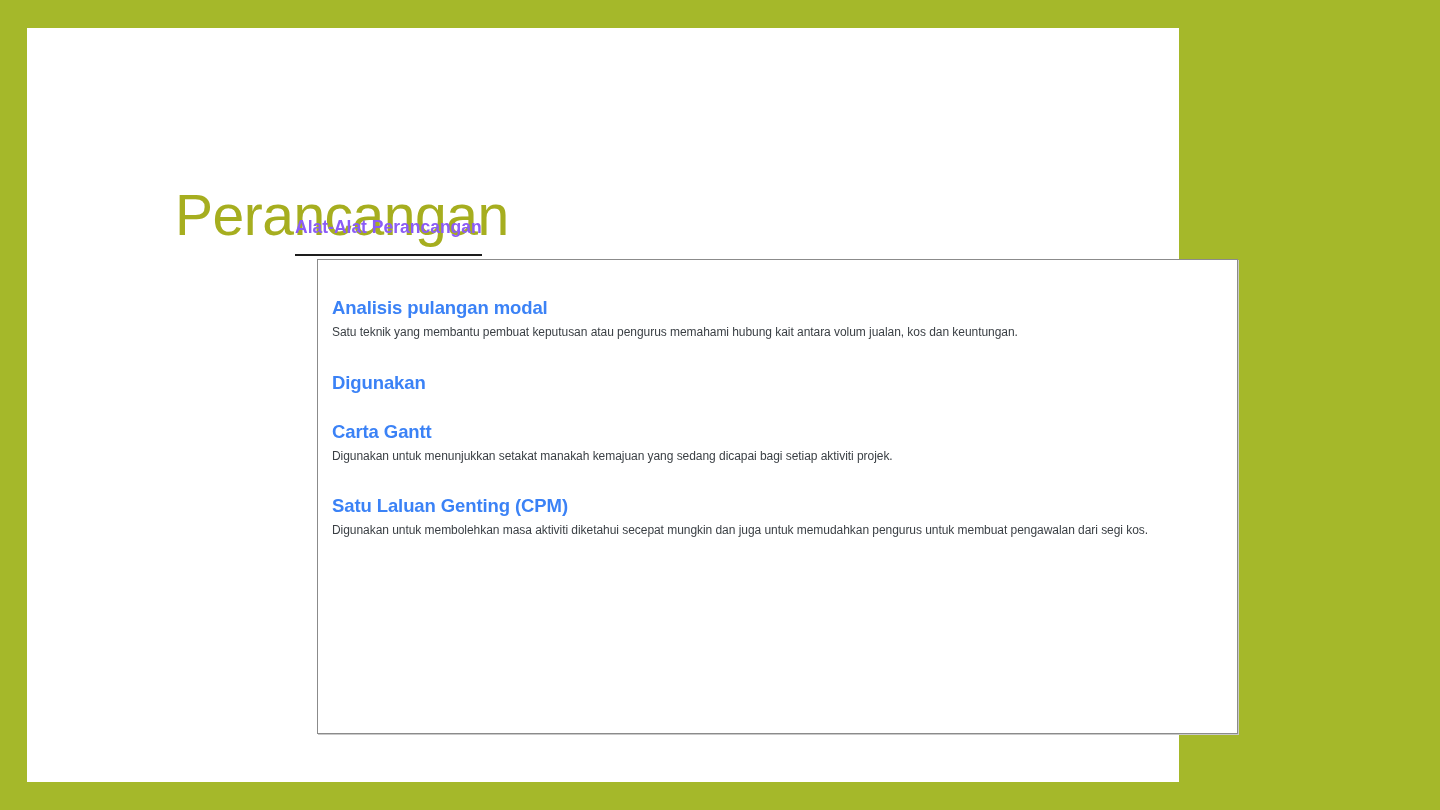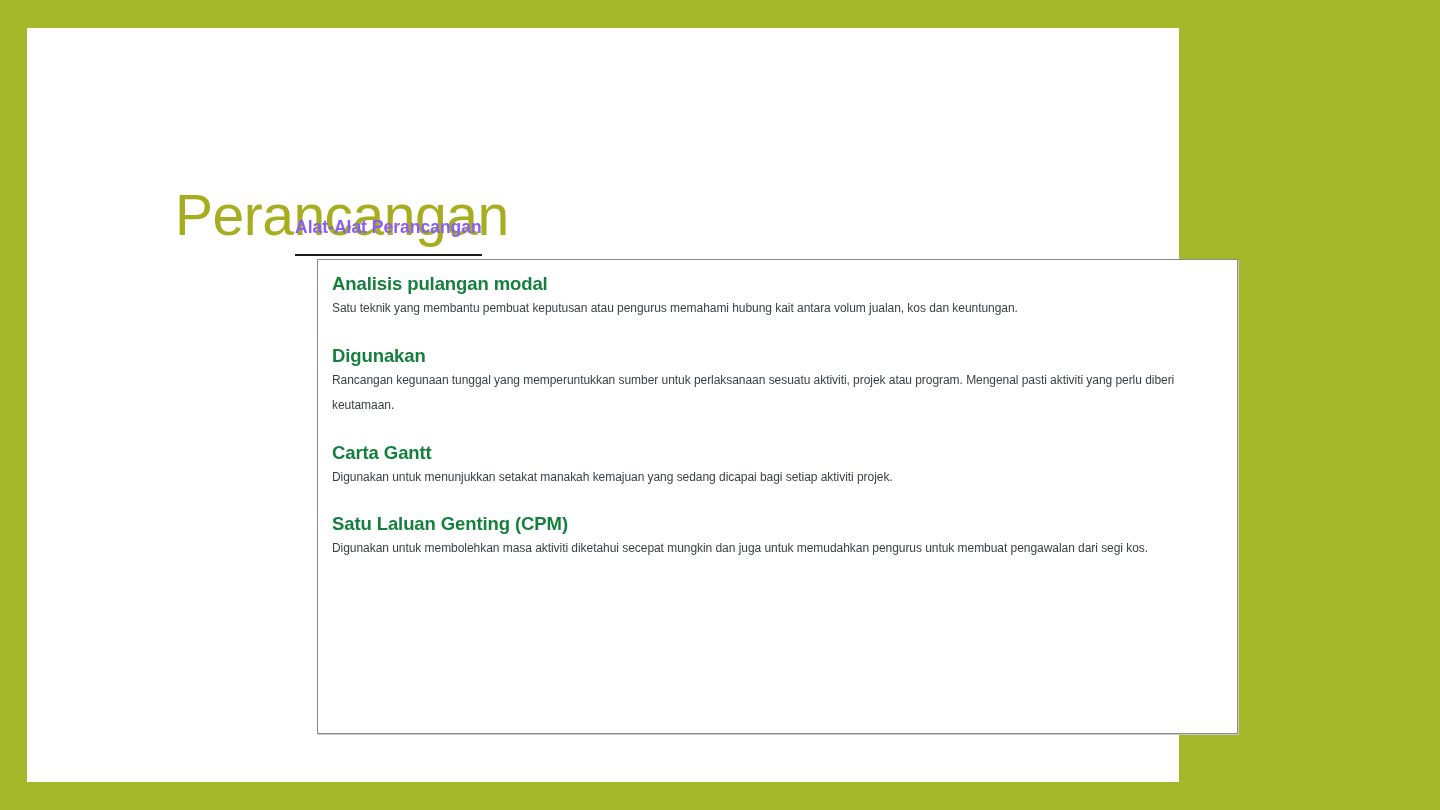--- a/index.html
+++ b/index.html
@@ -80,22 +80,23 @@
     margin-bottom: 21px;
   }
   .tool-block:last-child {
     margin-bottom: 0;
   }
 
   .tool-term {
     font-size: 18.5px;
     line-height: 25px;
     font-weight: bold;
-    color: #15803d;
+    color: #3b82f6;
     letter-spacing: -0.1px;
+    margin-top: 24px;
   }
 
   .tool-desc {
     font-size: 12px;
     line-height: 25.5px;
     font-weight: 400;
     color: #3a3f44;
     letter-spacing: -0.05px;
     max-width: 890px;
   }
@@ -113,21 +114,20 @@
     <div class="content-box">
       <div class="box-inner">
 
         <div class="tool-block">
           <div class="tool-term">Analisis pulangan modal</div>
           <div class="tool-desc">Satu teknik yang membantu pembuat keputusan atau pengurus memahami hubung kait antara volum jualan, kos dan keuntungan.</div>
         </div>
 
         <div class="tool-block">
           <div class="tool-term">Digunakan</div>
-          <div class="tool-desc">Rancangan kegunaan tunggal yang memperuntukkan sumber untuk perlaksanaan sesuatu aktiviti, projek atau program. Mengenal pasti aktiviti yang perlu diberi keutamaan.</div>
         </div>
 
         <div class="tool-block">
           <div class="tool-term">Carta Gantt</div>
           <div class="tool-desc">Digunakan untuk menunjukkan setakat manakah kemajuan yang sedang dicapai bagi setiap aktiviti projek.</div>
         </div>
 
 
         <div class="tool-block">
           <div class="tool-term">Satu Laluan Genting (CPM)</div>

